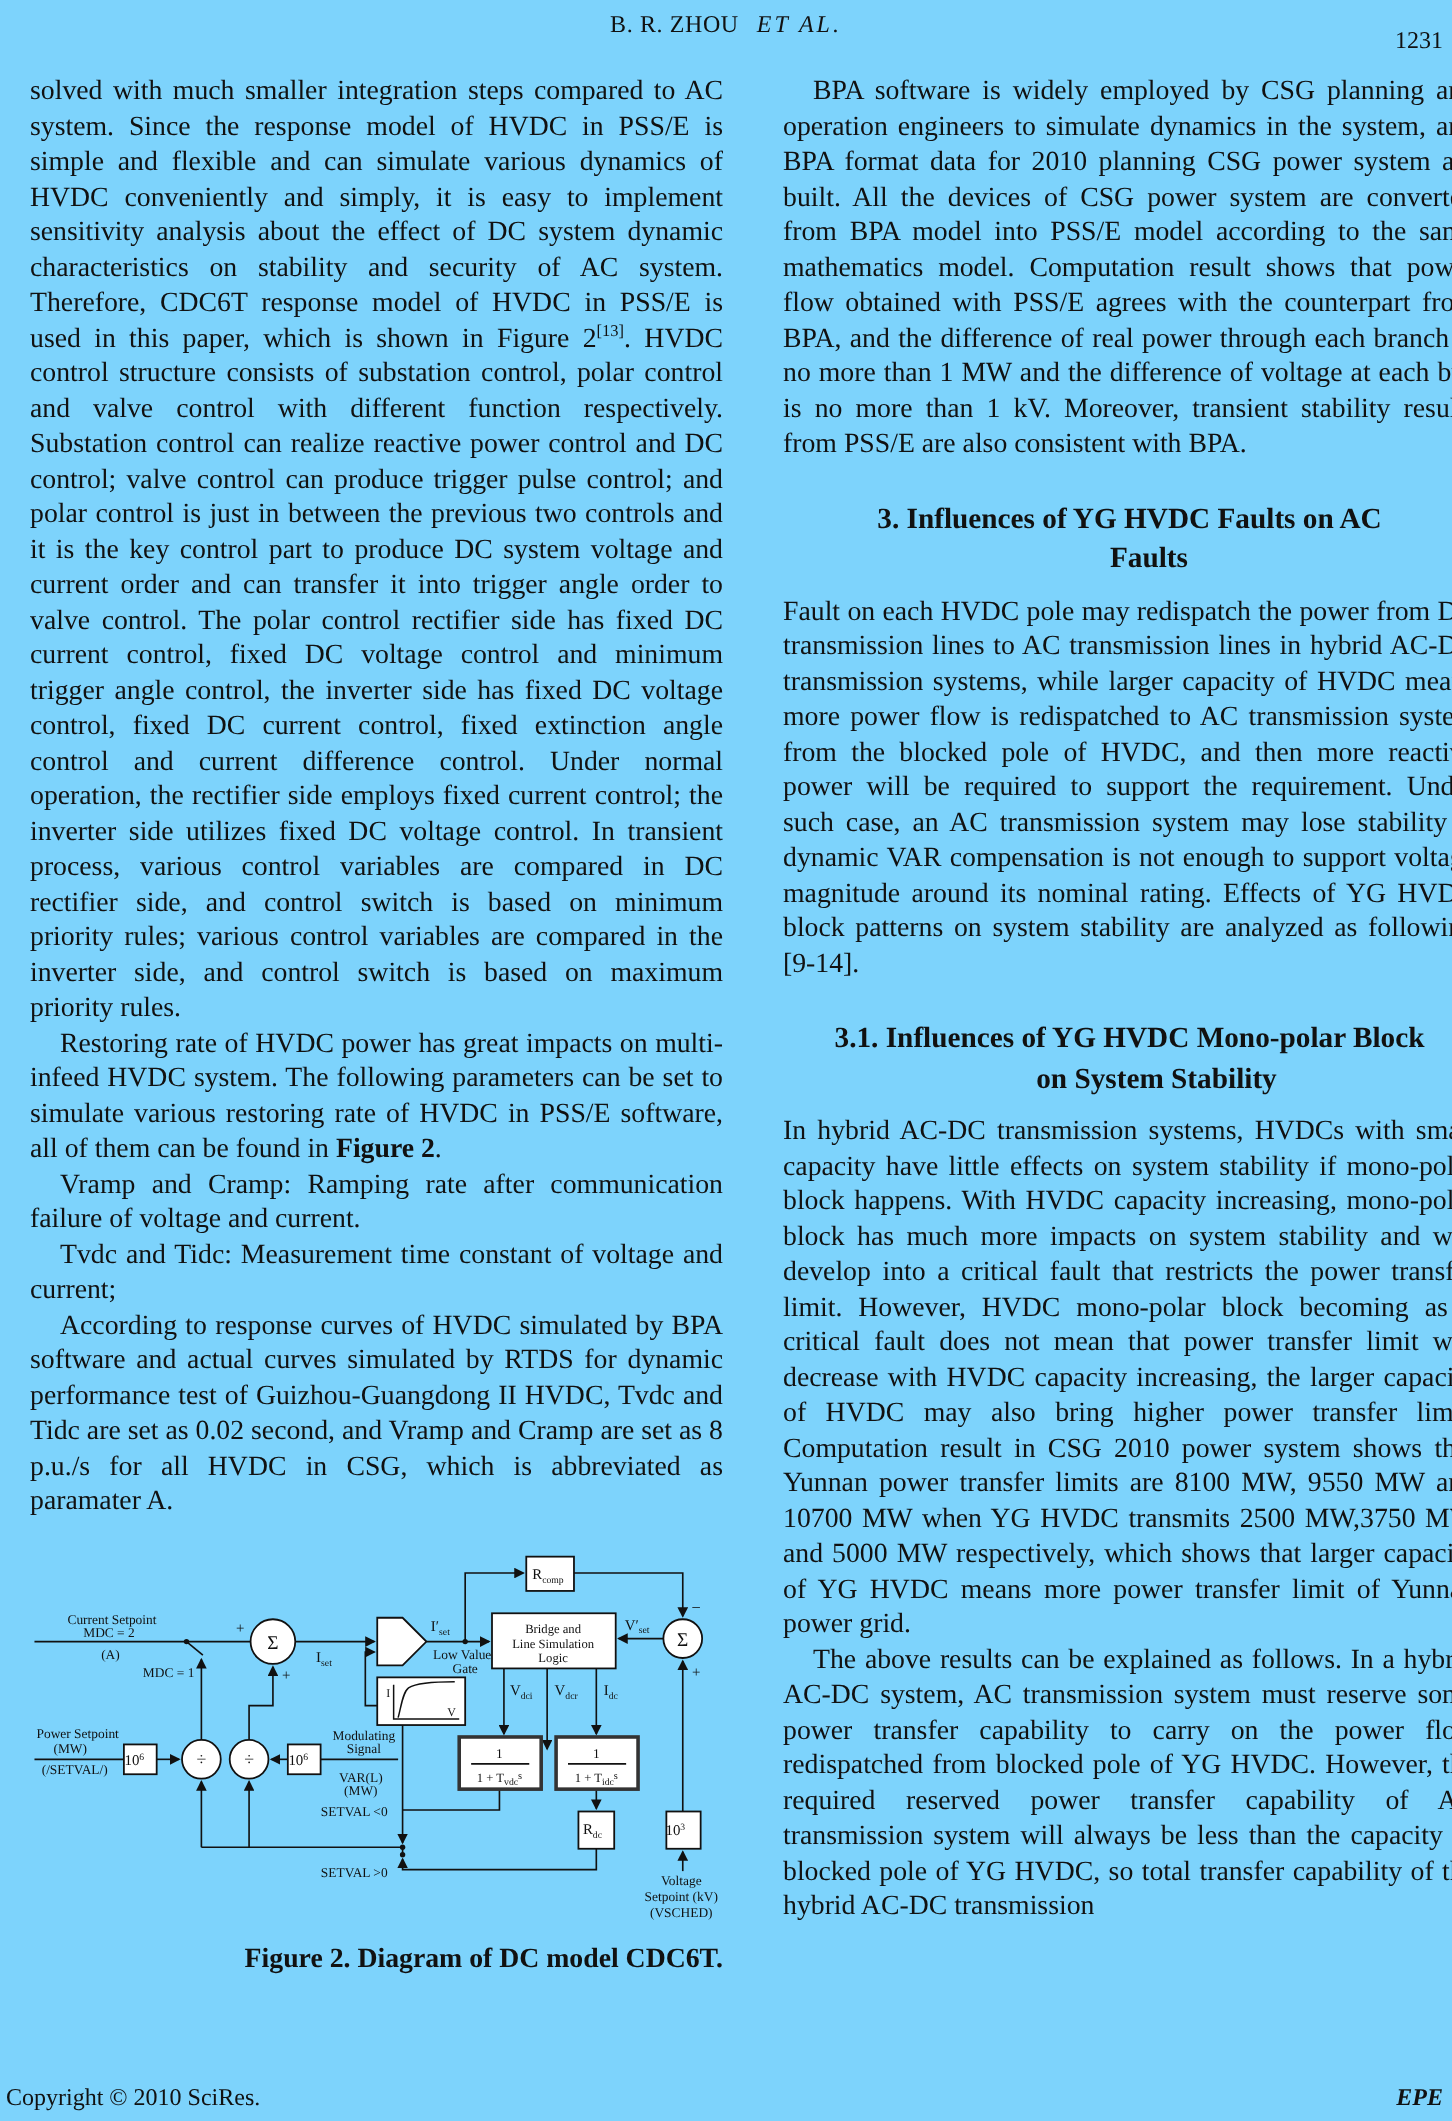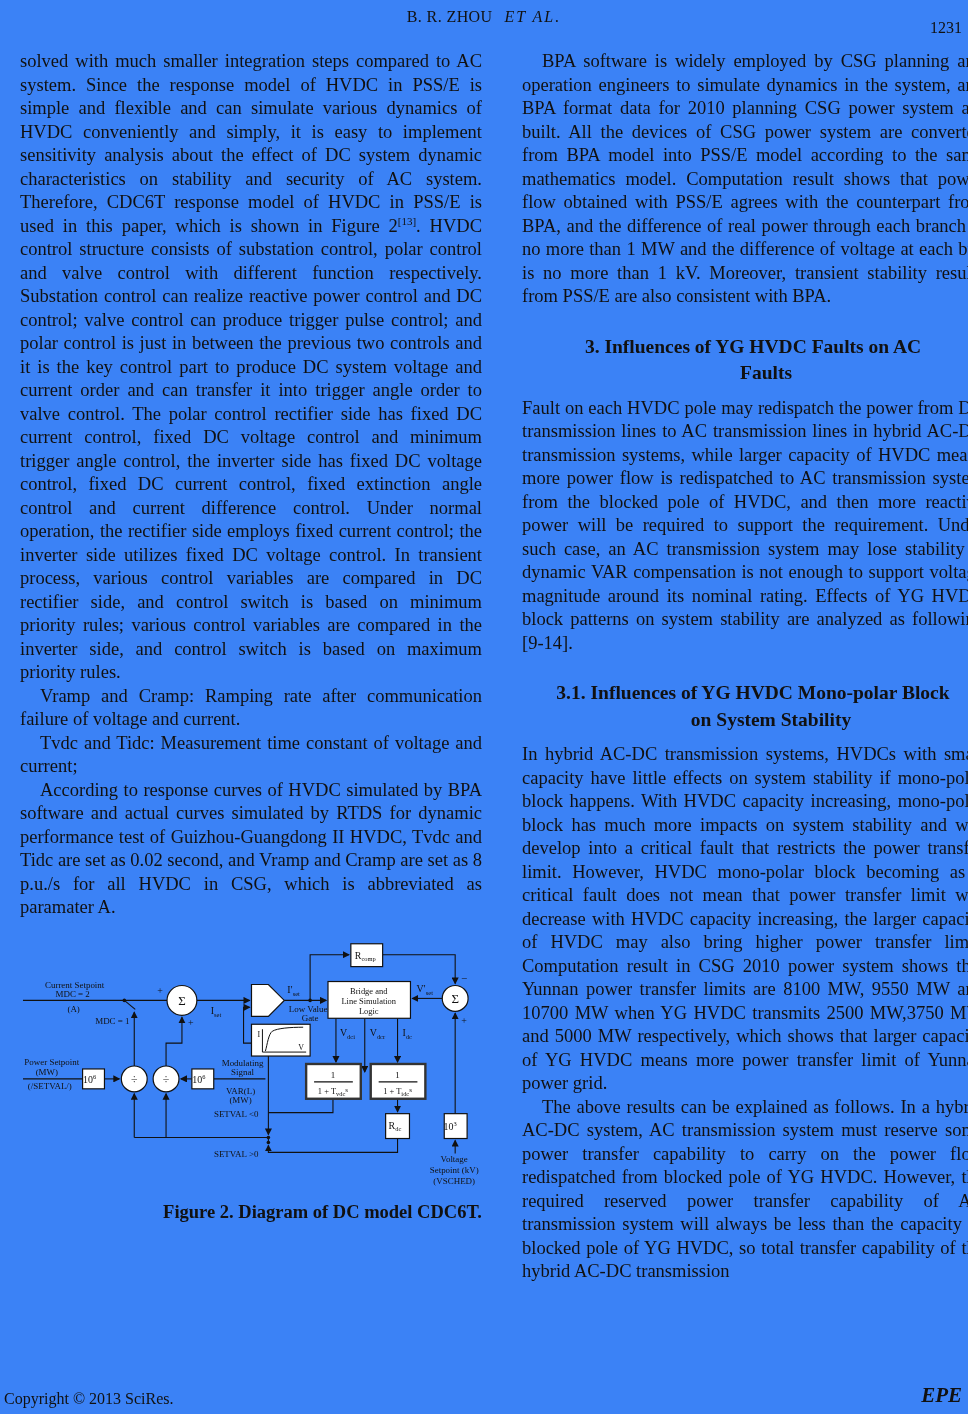--- a/index.html
+++ b/index.html
@@ -1,18 +1,18 @@
 <!DOCTYPE html>
 <html><head>
 <meta charset="utf-8">
 <style>
   html,body{margin:0;padding:0;background:#e8e8e8;}
   .page{
     position:relative;width:968px;height:1414px;margin:0 auto;
-    background:#3b82f6;color:#111;overflow:hidden;
+    background:#7dd3fc;color:#111;overflow:hidden;
     font-family:"Liberation Serif", serif;
   }
   
   .hdr-center{position:absolute;top:8px;left:0;right:0;text-align:center;
     font-size:16px;letter-spacing:.4px;}
   .etal{font-style:italic;margin-left:12px;letter-spacing:2px;}
   .pageno{position:absolute;top:19px;right:6px;font-size:16px;}
   
   .columns{position:absolute;top:50px;left:20px;display:flex;gap:40px;}
   .col{width:462px;}
@@ -24,36 +24,37 @@
   figure.fig{margin:16px 0 0 0;padding:0;}
   figcaption{text-align:right;font-weight:bold;font-size:18.5px;margin-top:14px;}
   svg.diagram{display:block;}
   svg.diagram text{font-family:"Liberation Serif", serif;fill:#111;}
   svg.diagram .ln{stroke:#111;stroke-width:1.1;fill:none;}
   svg.diagram .bx{stroke:#111;stroke-width:1.2;fill:#fff;}
   svg.diagram .bx2{stroke:#333;stroke-width:2.4;fill:#fff;}
   svg.diagram .dot{fill:#111;stroke:none;}
   
   .ftr-left{position:absolute;bottom:6px;left:4px;font-size:16px;}
-  .ftr-right{position:absolute;bottom:6px;right:6px;font-size:21px;font-weight:bold;font-style:italic;}
+  .ftr-right{position:absolute;bottom:6px;right:6px;font-size:16px;font-weight:bold;font-style:italic;}
 </style>
 </head>
 <body>
 
 <div class="page">
 
   <div class="hdr-center">
     <span>B. R. ZHOU</span><span class="etal">ET  AL.</span>
   </div>
   <div class="pageno">1231</div>
 
   <div class="columns">
     <div class="col">
       <div id="left-paras">
           <p class="para"><span>solved with much smaller integration steps compared to AC system. Since the response model of HVDC in PSS/E is simple and flexible and can simulate various dynamics of HVDC conveniently and simply, it is easy to implement sensitivity analysis about the effect of DC system dynamic characteristics on stability and security of AC system. Therefore, CDC6T response model of HVDC in PSS/E is used in this paper, which is shown in Figure 2</span><sup>[13]</sup><span>. HVDC control structure consists of substation control, polar control and valve control with different function respectively. Substation control can realize reactive power control and DC control; valve control can produce trigger pulse control; and polar control is just in between the previous two controls and it is the key control part to produce DC system voltage and current order and can transfer it into trigger angle order to valve control. The polar control rectifier side has fixed DC current control, fixed DC voltage control and minimum trigger angle control, the inverter side has fixed DC voltage control, fixed DC current control, fixed extinction angle control and current difference control. Under normal operation, the rectifier side employs fixed current control; the inverter side utilizes fixed DC voltage control. In transient process, various control variables are compared in DC rectifier side, and control switch is based on minimum priority rules; various control variables are compared in the inverter side, and control switch is based on maximum priority rules.</span></p>
+          <p class="para ind"><span>Restoring rate of HVDC power has great impacts on multi-infeed HVDC system. The following parameters can be set to simulate various restoring rate of HVDC in PSS/E software, all of them can be found in </span><span style="font-weight: bold;">Figure 2</span><span>.</span></p>
           <p class="para ind"><span>Vramp and Cramp: Ramping rate after communication failure of voltage and current.</span></p>
           <p class="para ind"><span>Tvdc and Tidc: Measurement time constant of voltage and current;</span></p>
           <p class="para ind"><span>According to response curves of HVDC simulated by BPA software and actual curves simulated by RTDS for dynamic performance test of Guizhou-Guangdong II HVDC, Tvdc and Tidc are set as 0.02 second, and Vramp and Cramp are set as 8 p.u./s for all HVDC in CSG, which is abbreviated as paramater A.</span></p>
         </div>
 
       <figure class="fig">
         <svg class="diagram" width="462" height="252" viewBox="0 0 465 252">
           <defs>
             <marker id="arr" viewBox="0 0 10 10" refX="8.5" refY="5" markerWidth="6.5" markerHeight="6.5" orient="auto-start-reverse">
               <path d="M0,0 L10,5 L0,10 z" fill="#111"></path>
@@ -217,15 +218,15 @@
           <div class="h3">
             <div>3.1. Influences of YG HVDC Mono-polar Block</div>
             <div style="padding-left: 36px;">on System Stability</div>
           </div>
           <p class="para"><span>In hybrid AC-DC transmission systems, HVDCs with small capacity have little effects on system stability if mono-polar block happens. With HVDC capacity increasing, mono-polar block has much more impacts on system stability and will develop into a critical fault that restricts the power transfer limit. However, HVDC mono-polar block becoming as a critical fault does not mean that power transfer limit will decrease with HVDC capacity increasing, the larger capacity of HVDC may also bring higher power transfer limit. Computation result in CSG 2010 power system shows that Yunnan power transfer limits are 8100 MW, 9550 MW and 10700 MW when YG HVDC transmits 2500 MW,3750 MW and 5000 MW respectively, which shows that larger capacity of YG HVDC means more power transfer limit of Yunnan power grid.</span></p>
           <p class="para ind"><span>The above results can be explained as follows. In a hybrid AC-DC system, AC transmission system must reserve some power transfer capability to carry on the power flow redispatched from blocked pole of YG HVDC. However, the required reserved power transfer capability of AC transmission system will always be less than the capacity of blocked pole of YG HVDC, so total transfer capability of the hybrid AC-DC transmission</span></p>
         </div>
     </div>
   </div>
 
-  <div class="ftr-left">Copyright © 2013 SciRes.</div>
+  <div class="ftr-left">Copyright © 2010 SciRes.</div>
   <div class="ftr-right">EPE</div>
 </div>
 
 </body></html>

